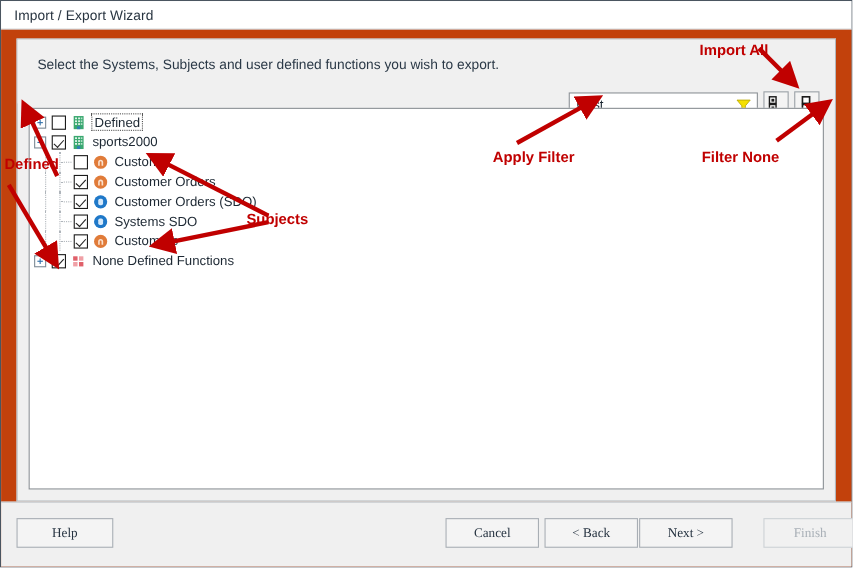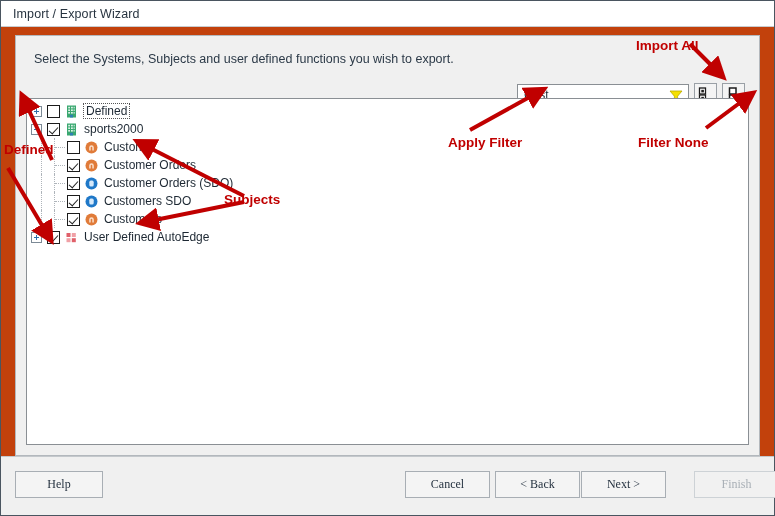--- a/index.html
+++ b/index.html
@@ -402,21 +402,21 @@
             <span class="guide-v-top"></span>
             <span class="guide"></span>
             <span class="guide-h"></span>
             <span class="cbox checked"></span>
             <span class="ticon">
               <svg width="13" height="13" viewBox="0 0 13 13">
                 <circle cx="6.5" cy="6.5" r="6" fill="#1f78c8"></circle>
                 <rect x="4.3" y="3.6" width="4.4" height="6" rx="1.6" fill="#d6e9fa"></rect>
               </svg>
             </span>
-            <span class="label">Customers SDO</span>
+            <span class="label">Systems SDO</span>
           </div>
 
           <div class="node child">
             <span class="guide-v-top"></span>
             <span class="guide"></span>
             <span class="guide-h"></span>
             <span class="cbox checked"></span>
             <span class="ticon">
               <svg width="13" height="13" viewBox="0 0 13 13">
                 <circle cx="6.5" cy="6.5" r="6" fill="#e07b39"></circle>
@@ -430,21 +430,21 @@
             <span class="expander plus"></span>
             <span class="cbox checked"></span>
             <span class="ticon">
               <svg width="13" height="13" viewBox="0 0 13 13">
                 <rect x="1.5" y="2" width="4" height="4" fill="#e0606a"></rect>
                 <rect x="6.8" y="2" width="4" height="4" fill="#f0a0a6"></rect>
                 <rect x="1.5" y="7.2" width="4" height="4" fill="#f0a0a6"></rect>
                 <rect x="6.8" y="7.2" width="4" height="4" fill="#e0606a"></rect>
               </svg>
             </span>
-            <span class="label">User Defined AutoEdge</span>
+            <span class="label">None Defined Functions</span>
           </div>
 
         </div>
       </div>
     </div>
 
     <div class="buttonbar">
       <div class="btn" id="btn-help">Help</div>
       <div class="btn" id="btn-cancel">Cancel</div>
       <div class="btn" id="btn-back">&lt; Back</div>

